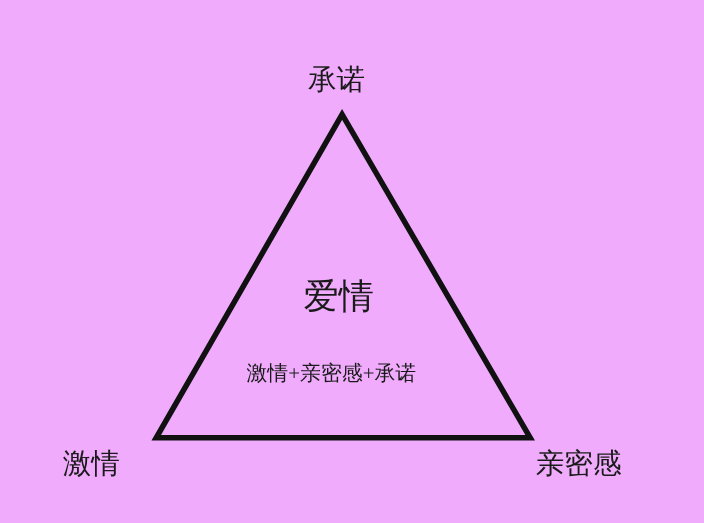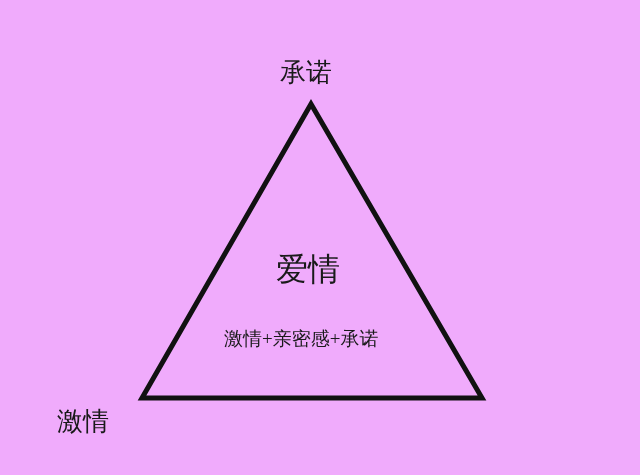--- a/index.html
+++ b/index.html
@@ -14,15 +14,16 @@
 </style>
 </head>
 <body>
 
 <div id="stage">
   <svg width="640" height="475">
     <polygon points="311,104 142,398 482,398" fill="none" stroke="#111111" stroke-width="5" stroke-linejoin="miter"></polygon>
   </svg>
   <div class="lbl" id="top-label">承诺</div>
   <div class="lbl" id="left-label">激情</div>
+  <div class="lbl" id="right-label">亲密感</div>
   <div class="lbl" id="center-title">爱情</div>
   <div class="lbl" id="center-formula">激情+亲密感+承诺</div>
 </div>
 
 </body></html>

